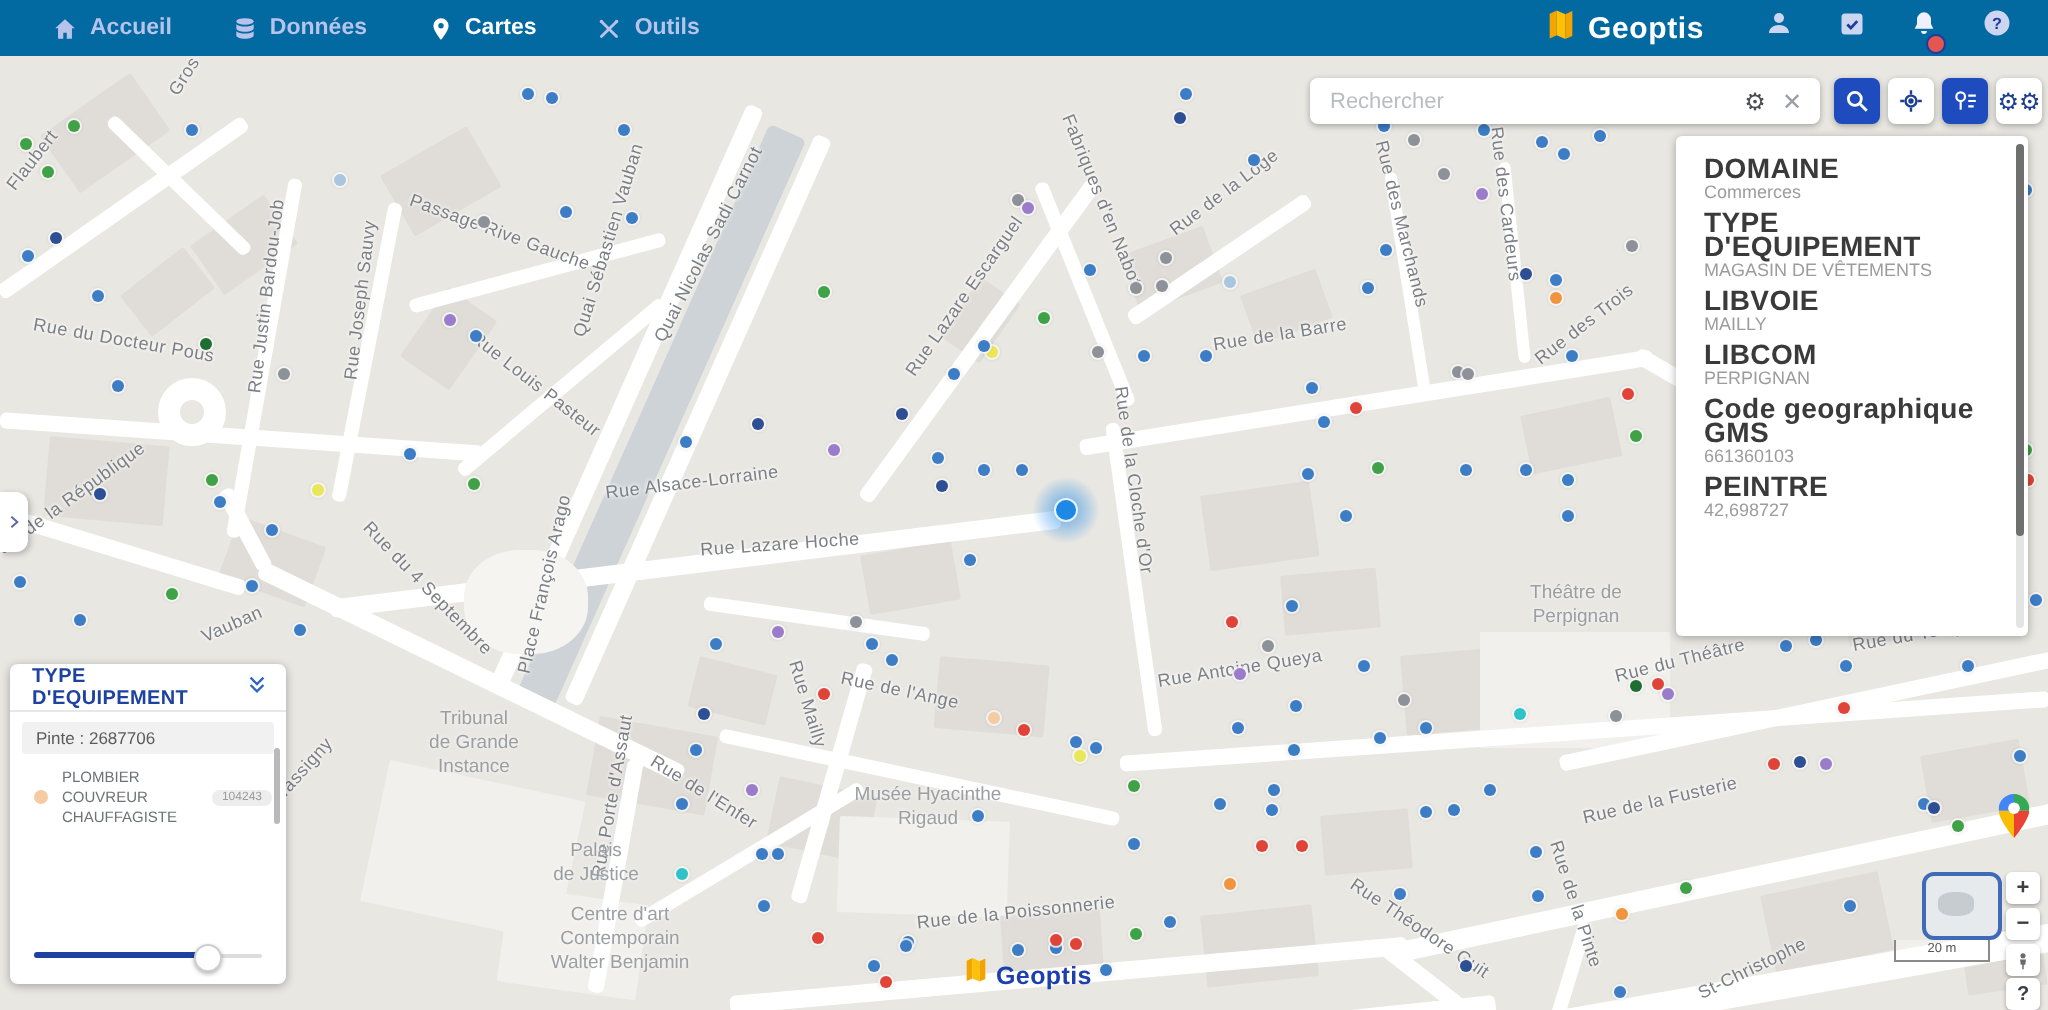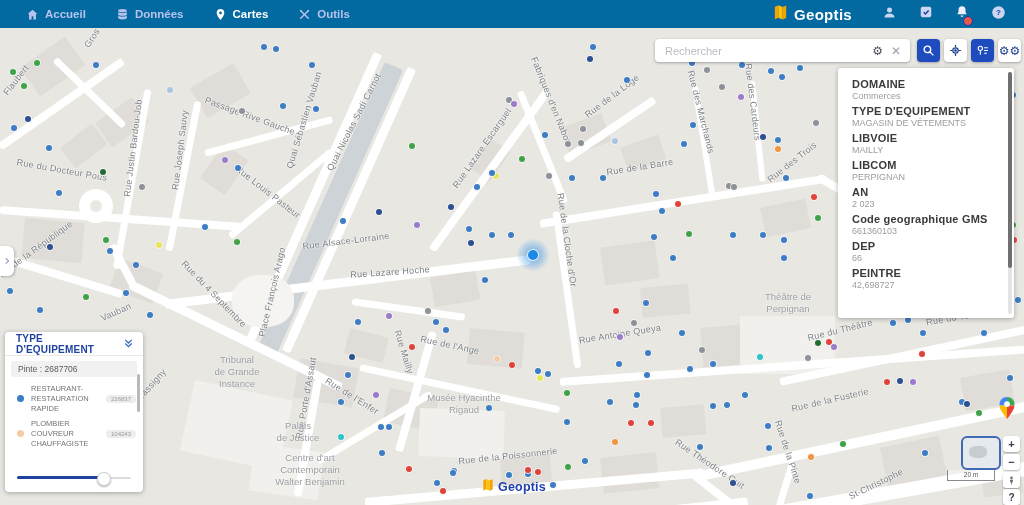--- a/index.html
+++ b/index.html
@@ -54,21 +54,21 @@
             display:flex;align-items:center;justify-content:center;cursor:pointer;
             box-shadow:0 1px 3px rgba(0,0,0,.3);}
   .icon-btn.blue{background:#1e4cbe;}
   .icon-btn.white{background:#ffffff;color:#1d3f8f;}
   .gears-glyph{font-family:"DejaVu Sans",sans-serif;color:#1d3f8f;font-size:12px;line-height:1;}
   
   .info-panel{position:absolute;top:68px;left:838px;width:176px;height:250px;background:#fff;
               border-radius:3px;box-shadow:0 1px 5px rgba(0,0,0,.3);z-index:65;overflow:hidden;}
   .info-fields{padding:10px 18px 0 14px;}
   .if-row{margin-bottom:3px;}
-  .if-label{font-size:11px;font-weight:bold;color:#3a3a3a;letter-spacing:.2px;line-height:12px;}
+  .if-label{font-size:14px;font-weight:bold;color:#3a3a3a;letter-spacing:.2px;line-height:12px;}
   .if-value{font-size:9px;color:#9c9c9c;line-height:12px;margin-bottom:2px;}
   .ip-scroll-track{position:absolute;right:2px;top:4px;width:4px;height:242px;background:#e4e4e4;border-radius:2px;}
   .ip-scroll-thumb{position:absolute;right:2px;top:4px;width:4px;height:196px;background:#6f6f6f;border-radius:2px;cursor:pointer;}
   
   .legend{position:absolute;left:5px;top:332px;width:138px;height:160px;background:#fff;
           border-radius:4px;box-shadow:0 1px 5px rgba(0,0,0,.3);z-index:65;overflow:hidden;}
   .lg-head{height:23px;display:flex;align-items:center;justify-content:space-between;
            padding:0 9px 0 11px;border-bottom:1px solid #e8e8e8;}
   .lg-title{font-size:10px;font-weight:bold;color:#1e429f;letter-spacing:.2px;}
   .lg-count{margin:5px 6px 4px 6px;background:#f1f1f1;border-radius:2px;padding:3px 7px;
@@ -532,30 +532,22 @@
         </div>
         <div class="if-row">
           <div class="if-label">LIBVOIE</div>
           <div class="if-value">MAILLY</div>
         </div>
         <div class="if-row">
           <div class="if-label">LIBCOM</div>
           <div class="if-value">PERPIGNAN</div>
         </div>
         <div class="if-row">
-          <div class="if-label">AN</div>
-          <div class="if-value">2 023</div>
-        </div>
-        <div class="if-row">
           <div class="if-label">Code geographique GMS</div>
           <div class="if-value">661360103</div>
-        </div>
-        <div class="if-row">
-          <div class="if-label">DEP</div>
-          <div class="if-value">66</div>
         </div>
         <div class="if-row">
           <div class="if-label">PEINTRE</div>
           <div class="if-value">42,698727</div>
         </div>
       </div>
     <div class="ip-scroll-track"></div>
     <div class="ip-scroll-thumb"></div>
   </div>
 
@@ -567,25 +559,20 @@
             <path d="M5 4l7 7 7-7"></path>
             <path d="M5 12l7 7 7-7"></path>
           </svg>
       </span>
     </div>
     <div class="lg-count">
       <span>Pinte</span> : <span>2687706</span>
     </div>
     <div class="lg-items" id="legend-items">
         <div class="lg-item">
-          <span class="lg-dot" style="background:#3c7dc6"></span>
-          <span class="lg-label">RESTAURANT-RESTAURATION RAPIDE</span>
-          <span class="lg-badge">226837</span>
-        </div>
-        <div class="lg-item">
           <span class="lg-dot" style="background:#f5cba3"></span>
           <span class="lg-label">PLOMBIER COUVREUR CHAUFFAGISTE</span>
           <span class="lg-badge">104243</span>
         </div>
       </div>
     <div class="lg-scroll"></div>
     <div class="lg-slider">
       <div class="lg-track"></div>
       <div class="lg-fill"></div>
       <div class="lg-thumb"></div>

